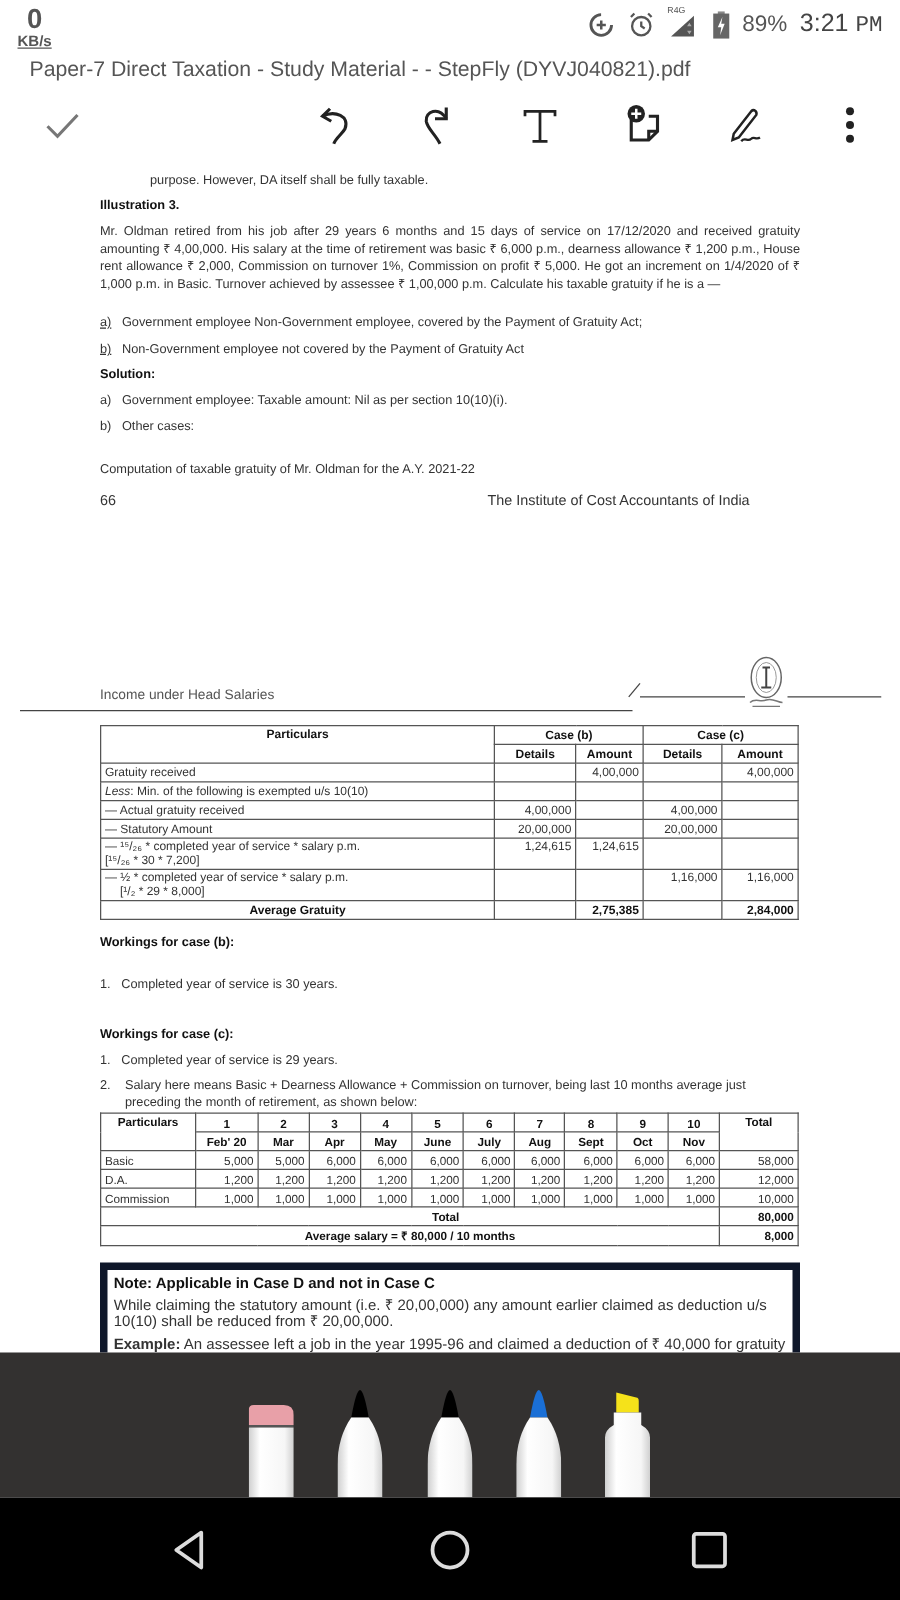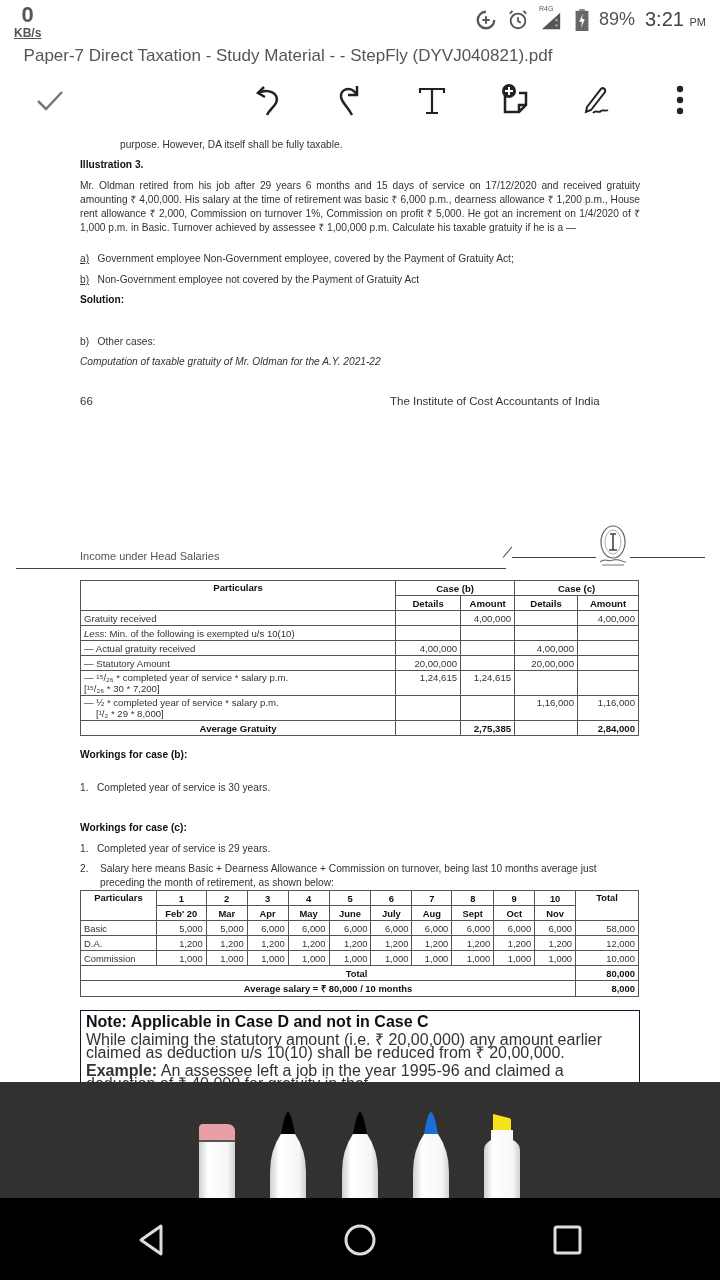--- a/index.html
+++ b/index.html
@@ -7,21 +7,21 @@
 
   
   .statusbar { position: absolute; top: 0; left: 0; width: 720px; height: 44px; background: #fff; }
   .net { position: absolute; left: 14px; top: 4px; text-align: center; color: #555; font-weight: bold; line-height: 1; }
   .net .n { font-size: 22px; display: block; }
   .net .u { font-size: 12px; display: block; margin-top: 1px; }
   .sb-right { position: absolute; right: 14px; top: 8px; display: flex; align-items: center; gap: 10px; color: #555; }
   .sb-icon { width: 22px; height: 22px; display: inline-block; }
   .batt-pct { font-size: 18px; color: #555; }
   .clock { font-size: 20px; color: #444; font-weight: 500; }
-  .clock small { font-size: 11px; }
+  .clock small { font-size: 18px; font-family: Liberation Mono, monospace; }
 
   
   .doc-title { position: absolute; top: 46px; left: 0; width: 576px; text-align: center; font-size: 17px; color: #555; }
 
   
   .toolbar { position: absolute; top: 78px; left: 0; width: 720px; height: 56px; }
   .tb-btn { position: absolute; top: 0; width: 48px; height: 48px; display: flex; align-items: center; justify-content: center; }
   .tb-btn svg { width: 34px; height: 34px; }
 
   
@@ -41,21 +41,21 @@
   .hdr-line3 { position: absolute; left: 630px; top: 85px; width: 75px; height: 1px; background: #444; }
   .logo { position: absolute; left: 596px; top: 52px; width: 34px; height: 44px; }
 
   table { border-collapse: collapse; position: absolute; font-size: 9.6px; color: #333; }
   td, th { border: 1px solid #555; padding: 1px 3px; height: 15px; }
   th { font-weight: bold; color: #111; }
   .num { text-align: right; }
   .ctr { text-align: center; }
   .bold { font-weight: bold; color: #111; }
 
-  .note-box { position: absolute; left: 80px; top: 538px; width: 560px; height: 90px; border: 1px solid #0f172a; padding: 4px 5px; font-size: 16px; line-height: 13px; color: #333; }
+  .note-box { position: absolute; left: 80px; top: 538px; width: 560px; height: 90px; border: 6px solid #0f172a; padding: 4px 5px; font-size: 12px; line-height: 13px; color: #333; }
   .note-box p { margin-bottom: 5px; }
 
   
   .tray { position: absolute; top: 1082px; left: 0; width: 720px; height: 116px; background: #333130; overflow: hidden; }
   .pen { position: absolute; top: 0; width: 36px; height: 116px; }
 
   
   .navbar { position: absolute; top: 1198px; left: 0; width: 720px; height: 82px; background: #000; }
   .nav-btn { position: absolute; top: 22px; width: 40px; height: 40px; display: flex; align-items: center; justify-content: center; }
 </style>
@@ -163,22 +163,23 @@
 
 <div class="pdf-area">
 
   <div class="page1">
     <div class="pt" style="left:120px;top:22px;">purpose. However, DA itself shall be fully taxable.</div>
     <div class="pt bold" style="left:80px;top:42px;font-weight:bold;color:#111;">Illustration 3.</div>
     <div class="para" style="top:63px;">Mr. Oldman retired from his job after 29 years 6 months and 15 days of service on 17/12/2020 and received gratuity amounting ₹ 4,00,000. His salary at the time of retirement was basic ₹ 6,000 p.m., dearness allowance ₹ 1,200 p.m., House rent allowance ₹ 2,000, Commission on turnover 1%, Commission on profit ₹ 5,000. He got an increment on 1/4/2020 of ₹ 1,000 p.m. in Basic. Turnover achieved by assessee ₹ 1,00,000 p.m. Calculate his taxable gratuity if he is a —</div>
     <div class="pt" style="left:80px;top:136px;"><span class="u">a)</span>&nbsp;&nbsp;&nbsp;<span>Government employee Non-Government employee, covered by the Payment of Gratuity Act;</span></div>
     <div class="pt" style="left:80px;top:157px;"><span class="u">b)</span>&nbsp;&nbsp;&nbsp;<span>Non-Government employee not covered by the Payment of Gratuity Act</span></div>
     <div class="pt" style="left:80px;top:177px;font-weight:bold;color:#111;">Solution:</div>
+    <div class="pt" style="left:80px;top:198px;"><span>a)</span>&nbsp;&nbsp;&nbsp;<span>Government employee: Taxable amount: Nil as per section 10(10)(i).</span></div>
     <div class="pt" style="left:80px;top:219px;"><span>b)</span>&nbsp;&nbsp;&nbsp;<span>Other cases:</span></div>
-    <div class="pt" style="left:80px;top:239px;font-style:italic;">Computation of taxable gratuity of Mr. Oldman for the A.Y. 2021-22</div>
+    <div class="pt" style="left:80px;top:253px;">Computation of taxable gratuity of Mr. Oldman for the A.Y. 2021-22</div>
     <div class="pt" style="left:80px;top:278px;font-size:11.5px;">66</div>
     <div class="pt" style="left:390px;top:278px;font-size:11.5px;">The Institute of Cost Accountants of India</div>
   </div>
 
   <div class="page2">
     <div class="hdr-text">Income under Head Salaries</div>
     <div class="hdr-line1"></div>
     <div class="hdr-slant"></div>
     <div class="hdr-line2"></div>
     <div class="hdr-line3"></div>

